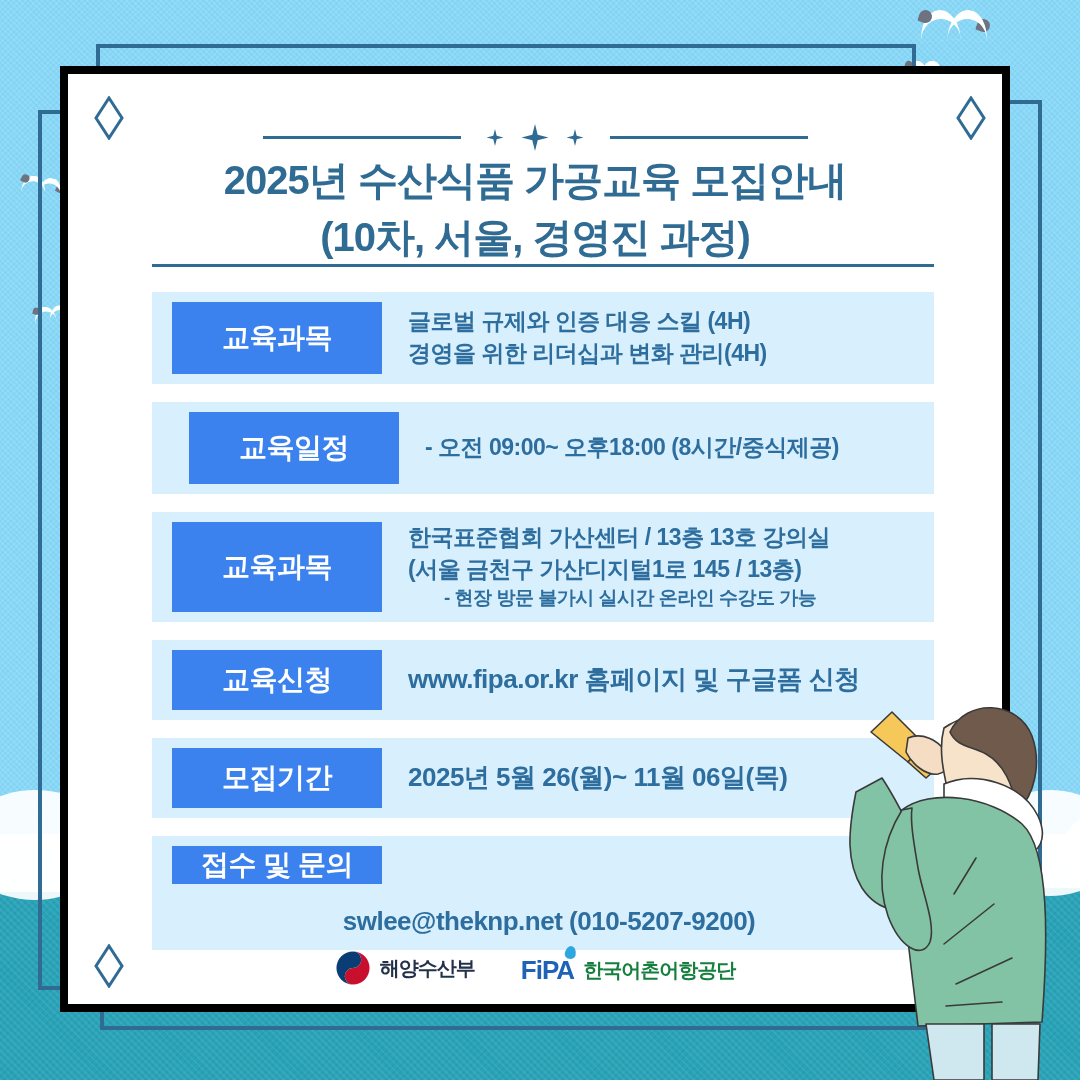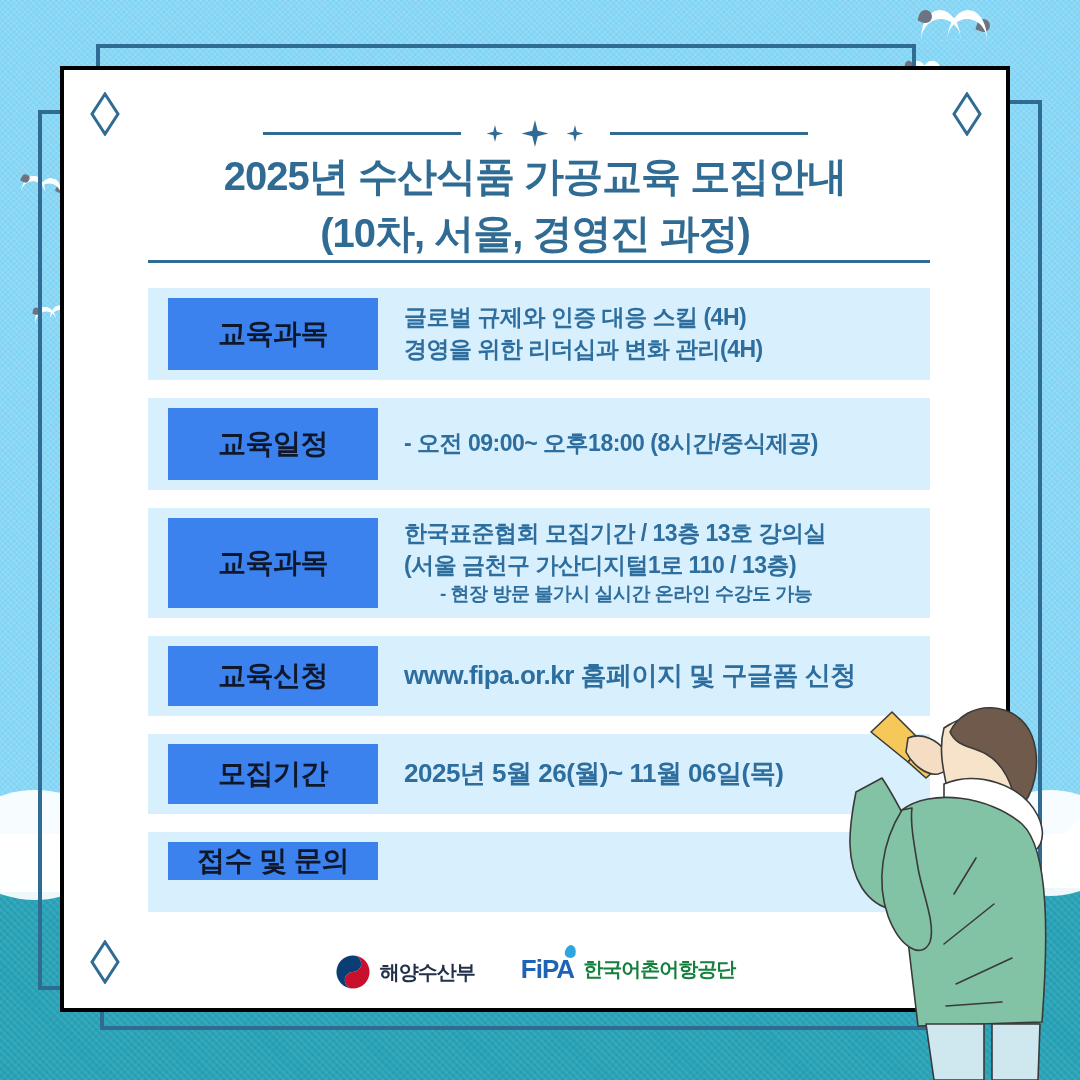--- a/index.html
+++ b/index.html
@@ -111,21 +111,21 @@
     width: 830px; height: 40px;
     border-top: none;
   }
 
   
   .card {
     position: absolute;
     left: 60px; top: 66px;
     width: 950px; height: 946px;
     background: #ffffff;
-    border: 4px solid #000000;
+    border: 8px solid #000000;
     text-decoration: underline;
   }
   .dia-svg { position: absolute; }
 
   .dia-tl { left: 26px;  top: 22px; }
   .dia-tr { left: 888px; top: 22px; }
   .dia-bl { left: 26px;  top: 870px; }
   .dia-br { left: 888px; top: 870px; }
 
   
@@ -185,21 +185,21 @@
     align-items: center;
     background: #d8effd;
     margin-bottom: 18px;
     min-height: 72px;
   }
   .row-badge {
     flex: 0 0 auto;
     width: 210px;
     margin: 10px 0 10px 20px;
     background: #3b82ee;
-    color: #0f172a;
+    color: #ffffff;
     font-size: 28px;
     font-weight: bold;
     text-align: center;
     letter-spacing: -0.5px;
     align-self: stretch;
     display: flex;
     align-items: center;
     justify-content: center;
   }
   .row-body {
@@ -217,33 +217,33 @@
   }
   .row-body .ln.small {
     font-size: 19px;
     margin-left: 36px;
   }
   .row-body .ln.big {
     font-size: 26px;
   }
 
   .row.r1 { min-height: 92px; }
-  .row.r2 { min-height: 92px; }
+  .row.r2 { min-height: 92px; padding-left: 17px; }
   .row.r3 { min-height: 108px; }
   .row.r4 { min-height: 80px; justify-content: flex-end; }
   .row.r5 { min-height: 80px; }
   .row.r6 { min-height: 80px; flex-direction: column; }
 
   
   .footer {
     position: absolute;
     left: 0; right: 0;
     bottom: 18px;
     display: flex;
-    align-items: flex-start;
+    align-items: flex-end;
     justify-content: center;
     gap: 46px;
   }
   .logo-unit { display: flex; align-items: center; gap: 9px; }
   .logo-text-mofa {
     font-size: 20px; font-weight: bold; color: #22304a; letter-spacing: -1px;
   }
   .fipa-word {
     font-size: 26px; font-weight: bold; color: #1e63b6;
     letter-spacing: -1px; position: relative;
@@ -350,39 +350,42 @@
         </div>
         <div class="row r2">
           <div class="row-badge">교육일정</div>
           <div class="row-body">
             <span class="ln"> - 오전 09:00~ 오후18:00 (8시간/중식제공)</span>
           </div>
         </div>
         <div class="row r3">
           <div class="row-badge">교육과목</div>
           <div class="row-body">
-            <span class="ln">한국표준협회 모집기간 / 13층 13호 강의실</span>
-            <span class="ln">(서울 금천구 가산디지털1로 110 / 13층)</span>
+            <span class="ln">한국표준협회 가산센터 / 13층 13호 강의실</span>
+            <span class="ln">(서울 금천구 가산디지털1로 145 / 13층)</span>
             <span class="ln small"> - 현장 방문 불가시 실시간 온라인 수강도 가능</span>
           </div>
         </div>
         <div class="row r4">
           <div class="row-badge">교육신청</div>
           <div class="row-body">
             <span class="ln big">www.fipa.or.kr 홈페이지 및 구글폼 신청</span>
           </div>
         </div>
         <div class="row r5">
           <div class="row-badge">모집기간</div>
           <div class="row-body">
             <span class="ln big">2025년 5월 26(월)~ 11월 06일(목)</span>
           </div>
         </div>
         <div class="row r6">
           <div class="row-badge">접수 및 문의</div>
+          <div class="row-body">
+            <span class="ln big">swlee@theknp.net (010-5207-9200)</span>
+          </div>
         </div>
       </div>
 
     <div class="footer">
       <div class="logo-unit">
         <svg width="36" height="36" viewBox="0 0 100 100">
           <circle cx="50" cy="50" r="46" fill="#ffffff"></circle>
           <path d="M50 4 A46 46 0 0 1 50 96 A23 23 0 0 1 50 50 A23 23 0 0 0 50 4 Z" fill="#c8102e"></path>
           <path d="M50 96 A46 46 0 0 1 50 4 A23 23 0 0 1 50 50 A23 23 0 0 0 50 96 Z" fill="#0b3d75"></path>
         </svg>

